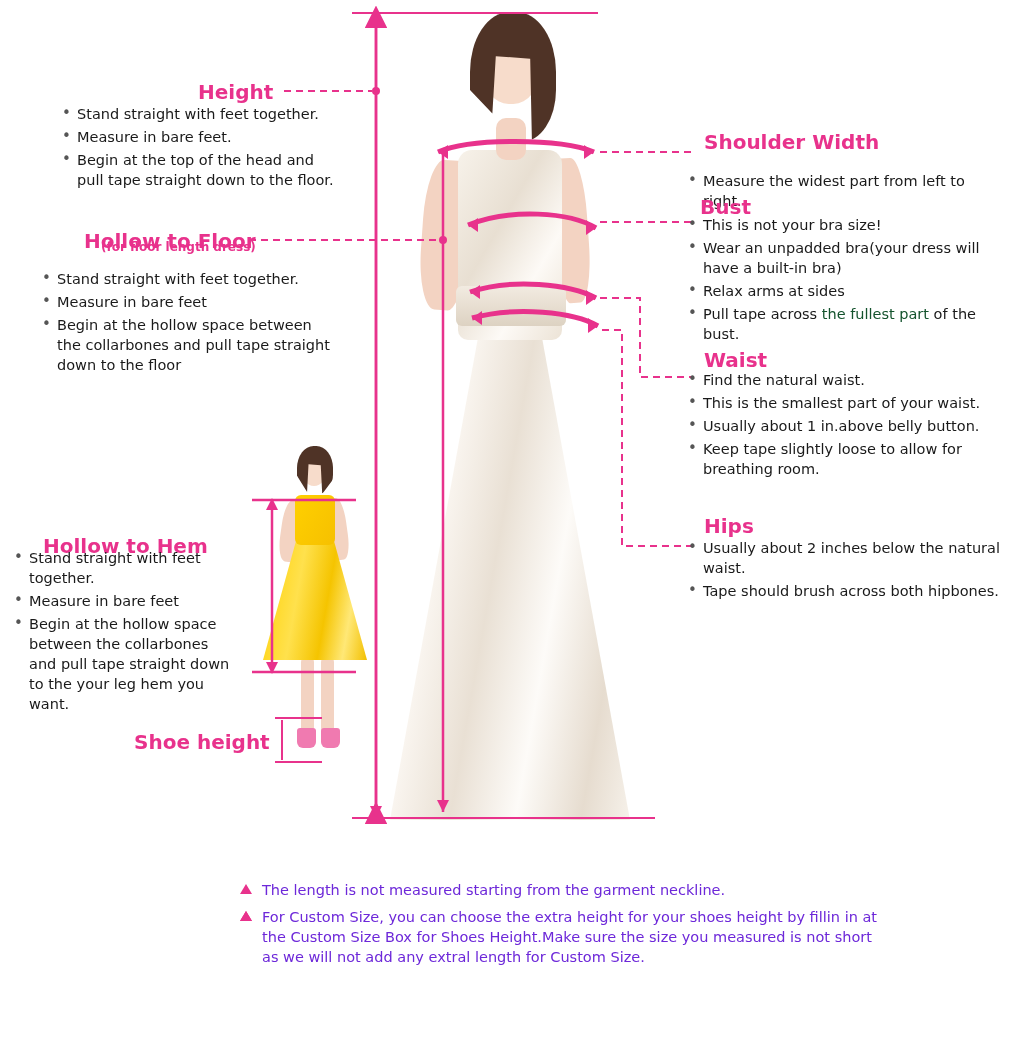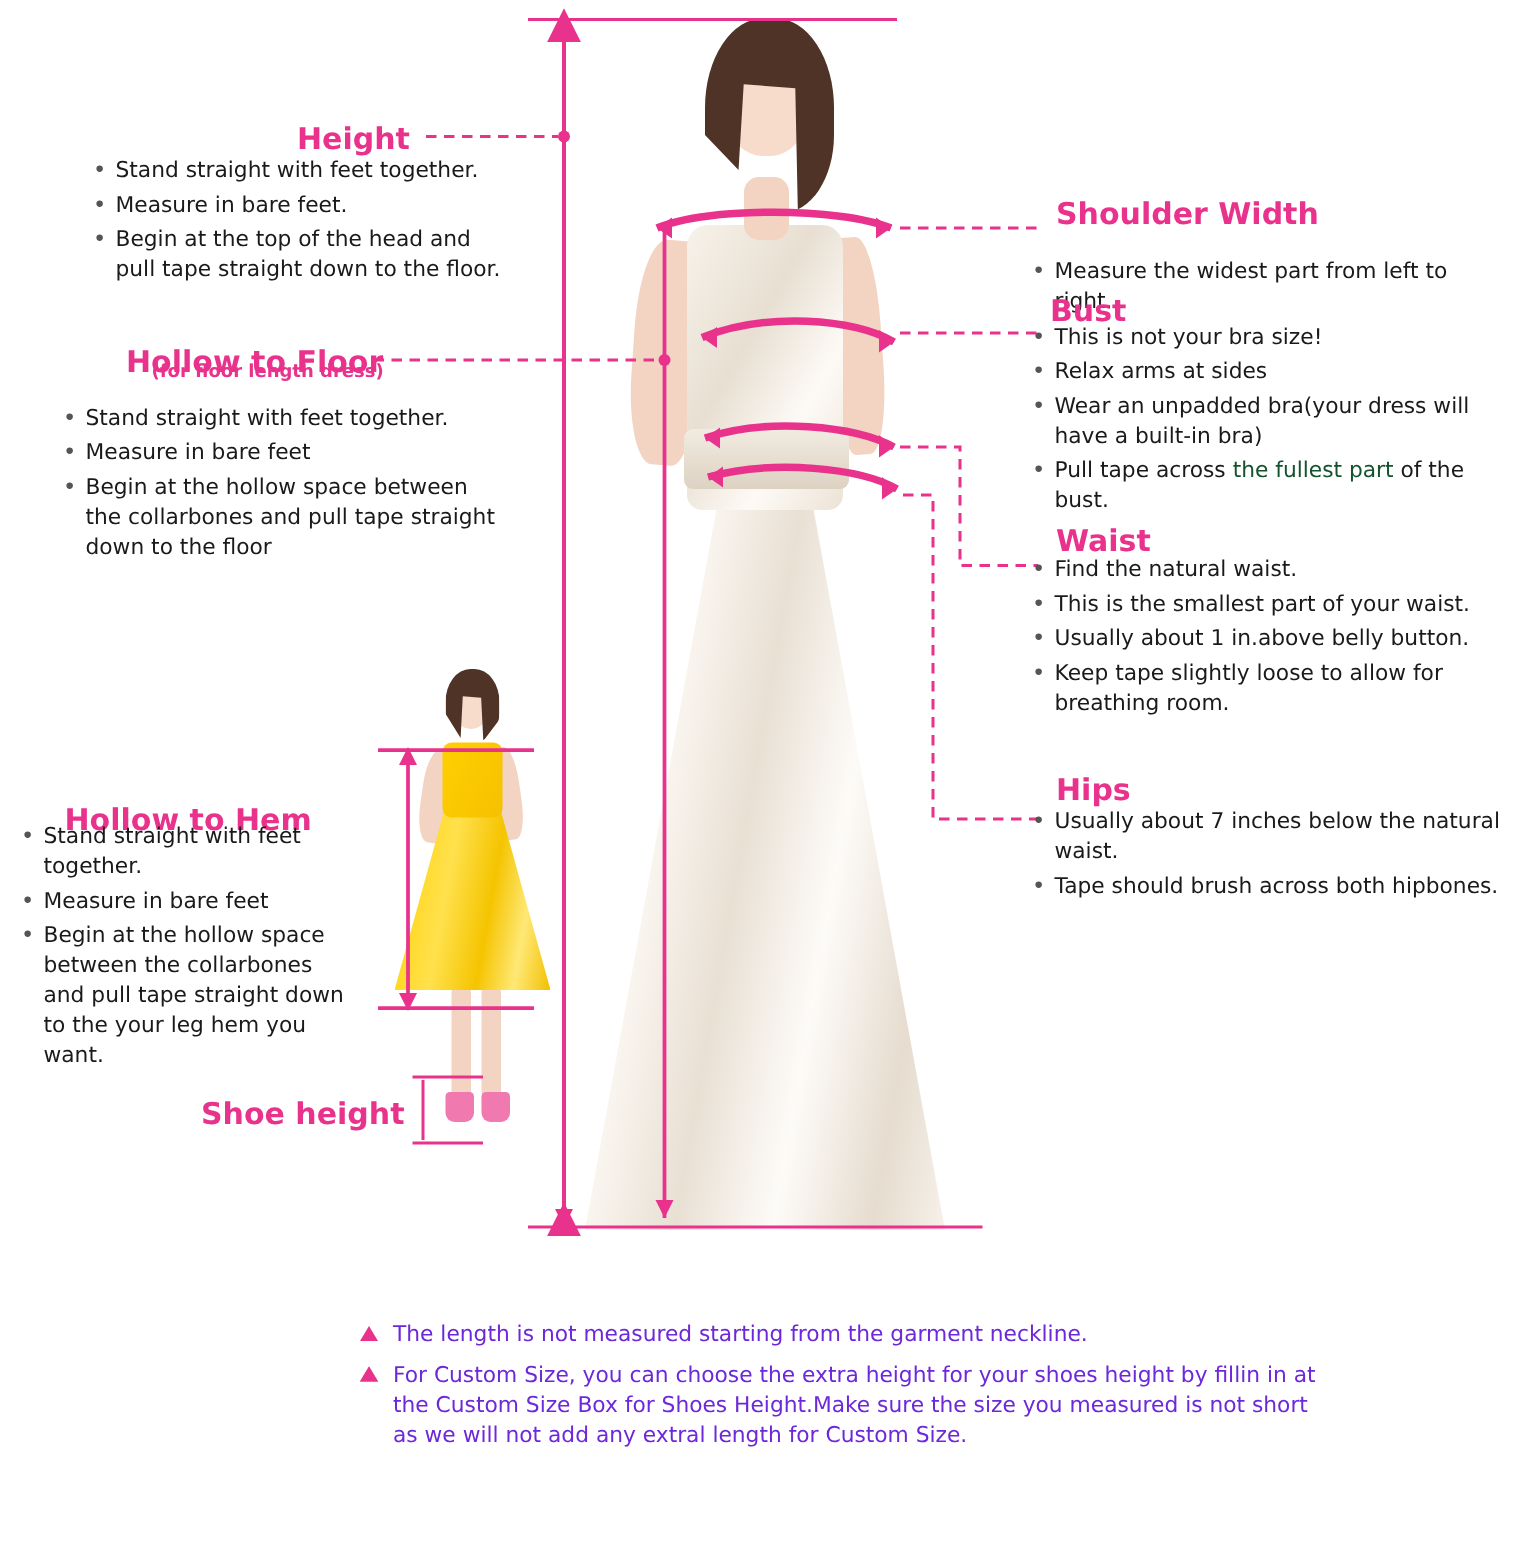--- a/index.html
+++ b/index.html
@@ -389,40 +389,40 @@
   <div class="bullets" style="left:688px; top:171px; width:320px;">
     <ul>
       <li>Measure the widest part from left to right.</li>
     </ul>
   </div>
 
   <div class="heading" style="left:700px; top:195px;">Bust</div>
   <div class="bullets" style="left:688px; top:215px; width:322px;">
     <ul>
       <li>This is not your bra size!</li>
+      <li>Wear an unpadded bra(your dress will have a built-in bra)</li>
       <li>Relax arms at sides</li>
-      <li>Wear an unpadded bra(your dress will have a built-in bra)</li>
       <li><span>Pull tape across </span><span class="pink-em">the fullest part</span><span> of the bust.</span></li>
     </ul>
   </div>
 
   <div class="heading" style="left:704px; top:348px;">Waist</div>
   <div class="bullets" style="left:688px; top:370px; width:310px;">
     <ul>
       <li>Find the natural waist.</li>
       <li>This is the smallest part of your waist.</li>
       <li>Usually about 1 in.above belly button.</li>
       <li>Keep tape slightly loose to allow for breathing room.</li>
     </ul>
   </div>
 
   <div class="heading" style="left:704px; top:514px;">Hips</div>
   <div class="bullets" style="left:688px; top:538px; width:318px;">
     <ul>
-      <li>Usually about 7 inches below the natural waist.</li>
+      <li>Usually about 2 inches below the natural waist.</li>
       <li>Tape should brush across both hipbones.</li>
     </ul>
   </div>
 
   <div class="notes">
     <div class="note-row">
       <span class="note-tri"></span>
       <span>The length is not measured starting from the garment neckline.</span>
     </div>
     <div class="note-row">

